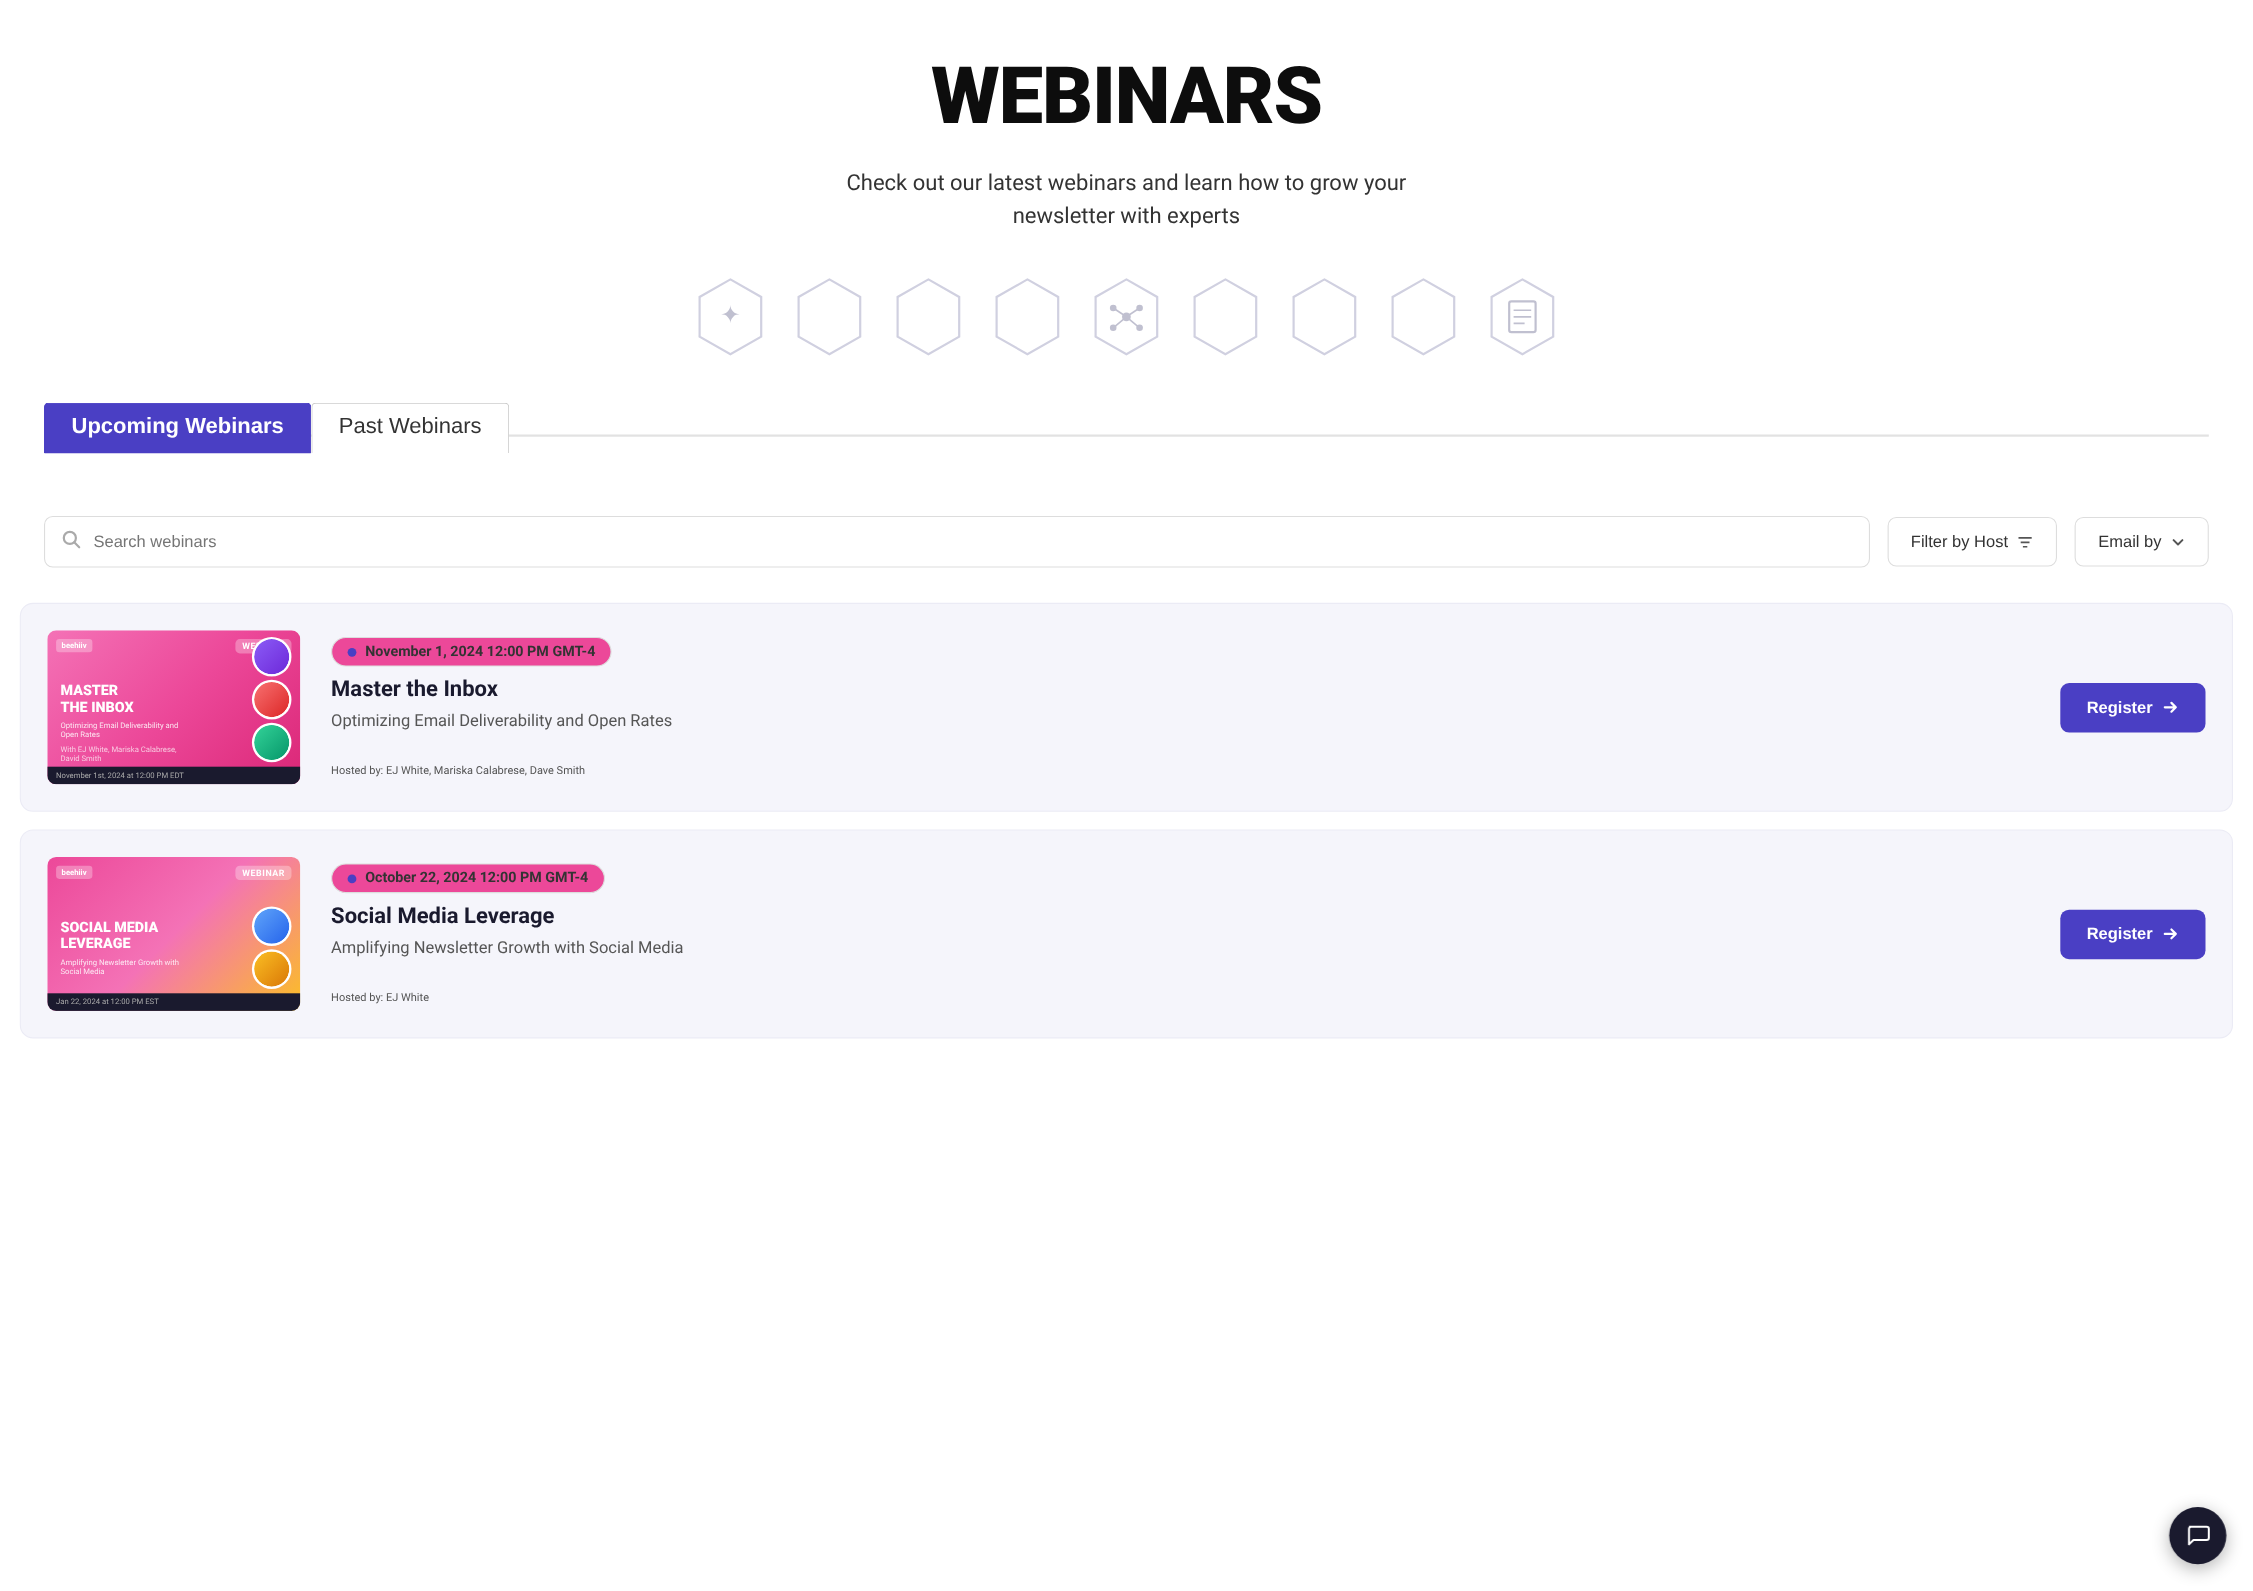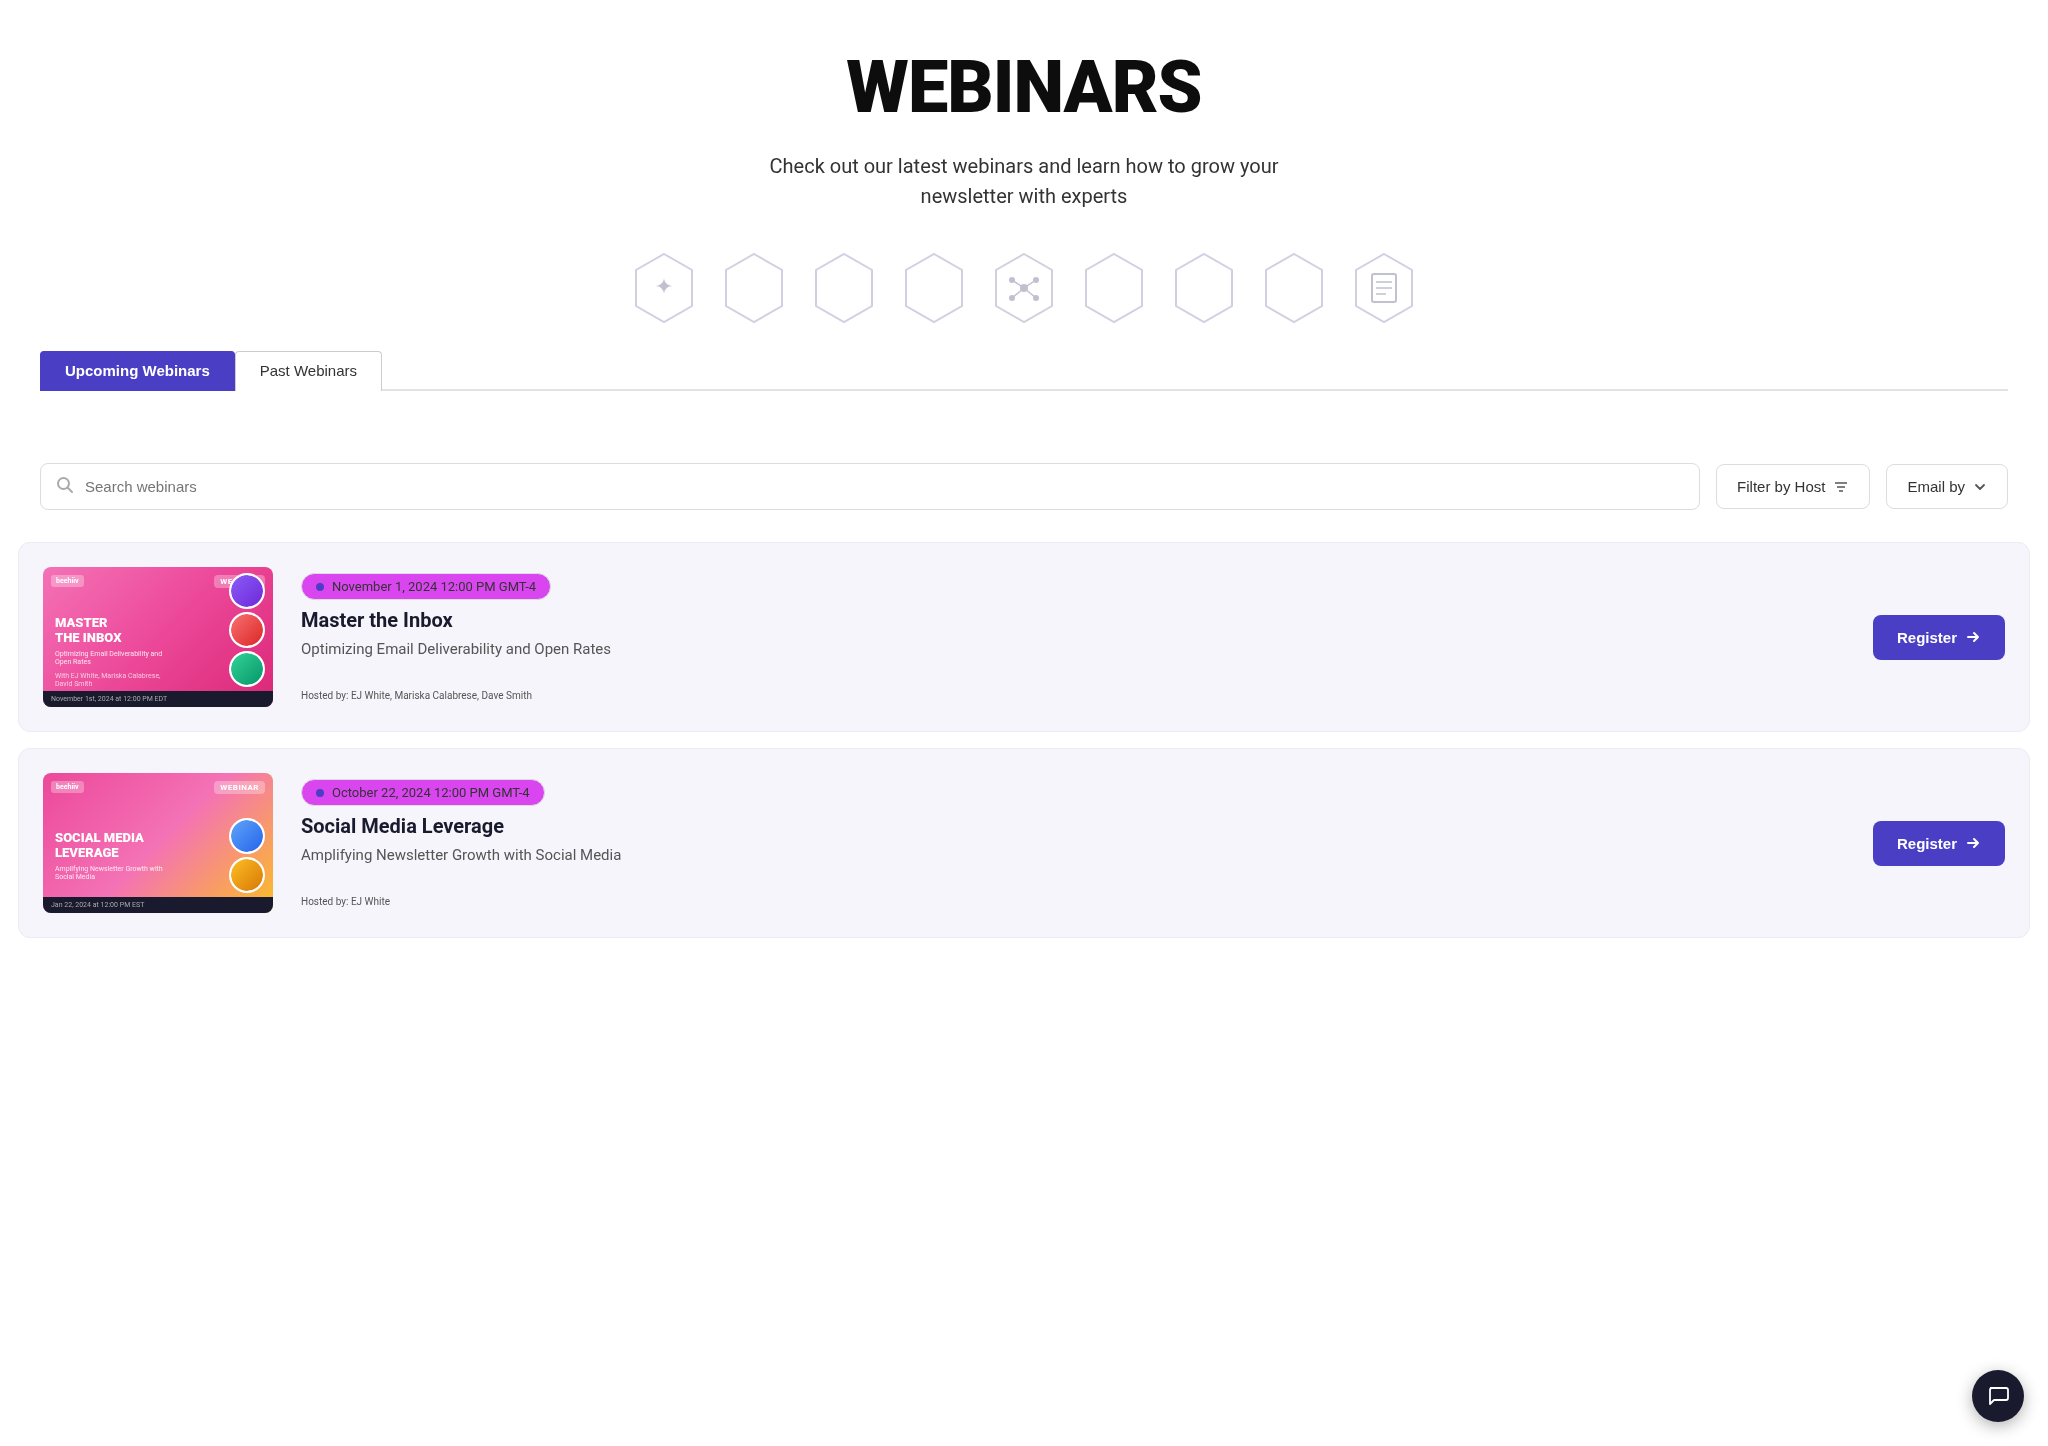--- a/index.html
+++ b/index.html
@@ -64,29 +64,29 @@
     .tabs-bar {
       display: flex;
       align-items: flex-end;
       border-bottom: 2px solid #e2e2e2;
       margin: 0 40px;
       margin-top: 16px;
     }
 
     .tab {
       padding: 10px 24px 12px;
-      font-size: 15px;
+      font-size: 20px;
       font-weight: 500;
       cursor: pointer;
       border: 1px solid transparent;
       border-bottom: none;
       background: transparent;
       color: #555;
       position: relative;
-      top: 2px;
+      top: 17px;
     }
 
     .tab.active {
       background: #4a3fc4;
       color: #fff;
       font-weight: 600;
       border-radius: 4px 4px 0 0;
       border-color: #4a3fc4;
     }
 
@@ -274,27 +274,28 @@
       flex: 1;
       display: flex;
       flex-direction: column;
       gap: 8px;
     }
 
     .date-badge {
       display: inline-flex;
       align-items: center;
       gap: 8px;
-      background: #d946ef;
+      background: #ec4899;
       border: 1.5px solid #ddd;
       border-radius: 20px;
       padding: 5px 14px;
       font-size: 13px;
       color: #333;
       width: fit-content;
+      font-weight: bold;
     }
 
     .date-dot {
       width: 8px;
       height: 8px;
       border-radius: 50%;
       background: #4a3fc4;
       flex-shrink: 0;
     }
 

